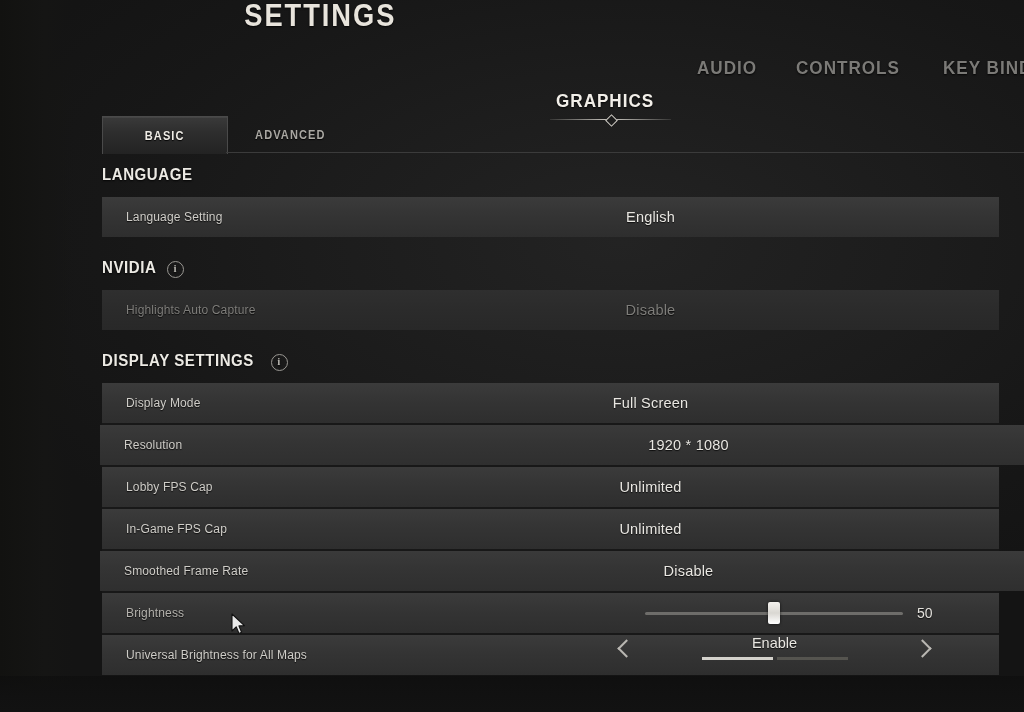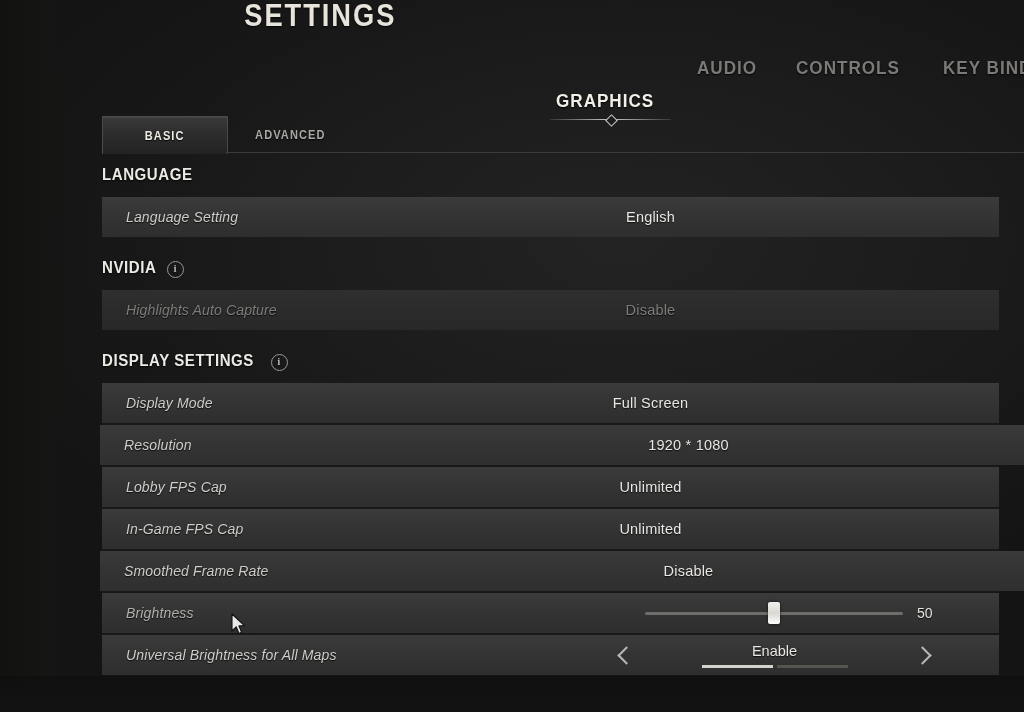--- a/index.html
+++ b/index.html
@@ -209,26 +209,25 @@
   }
   .row-sep {
     height: 2px;
     background: #181818;
     margin-left: 102px;
     width: 897px;
   }
 
   .row-label {
     padding-left: 24px;
-    font-size: 14px;
+    font-size: 12px;
     color: #cfcdc8;
     letter-spacing: 0.15px;
     text-shadow: 0 1px 1px rgba(0,0,0,0.75);
     white-space: nowrap;
-    font-style: italic;
   }
   .row.sub .row-label { padding-left: 24px; }
   .row.dim .row-label { color: #7e7d7a; text-align: right; }
   .row-label.soft { color: #b3b1ac; text-align: right; }
 
   .row-value {
     position: absolute;
     left: 0; right: 0;
     top: 0; bottom: 0;
     display: flex;
@@ -280,21 +279,21 @@
     min-width: 22px;
     text-shadow: 0 1px 1px rgba(0,0,0,0.75);
   }
 
   
   .stepper {
     position: absolute;
     left: 510px; right: 62px;
     top: 0; bottom: 0;
     display: flex;
-    align-items: center;
+    align-items: flex-start;
     justify-content: space-between;
     gap: 16px;
   }
   .chev {
     width: 26px; height: 26px;
     position: relative;
     flex: 0 0 auto;
   }
   .chev::before {
     content: "";

